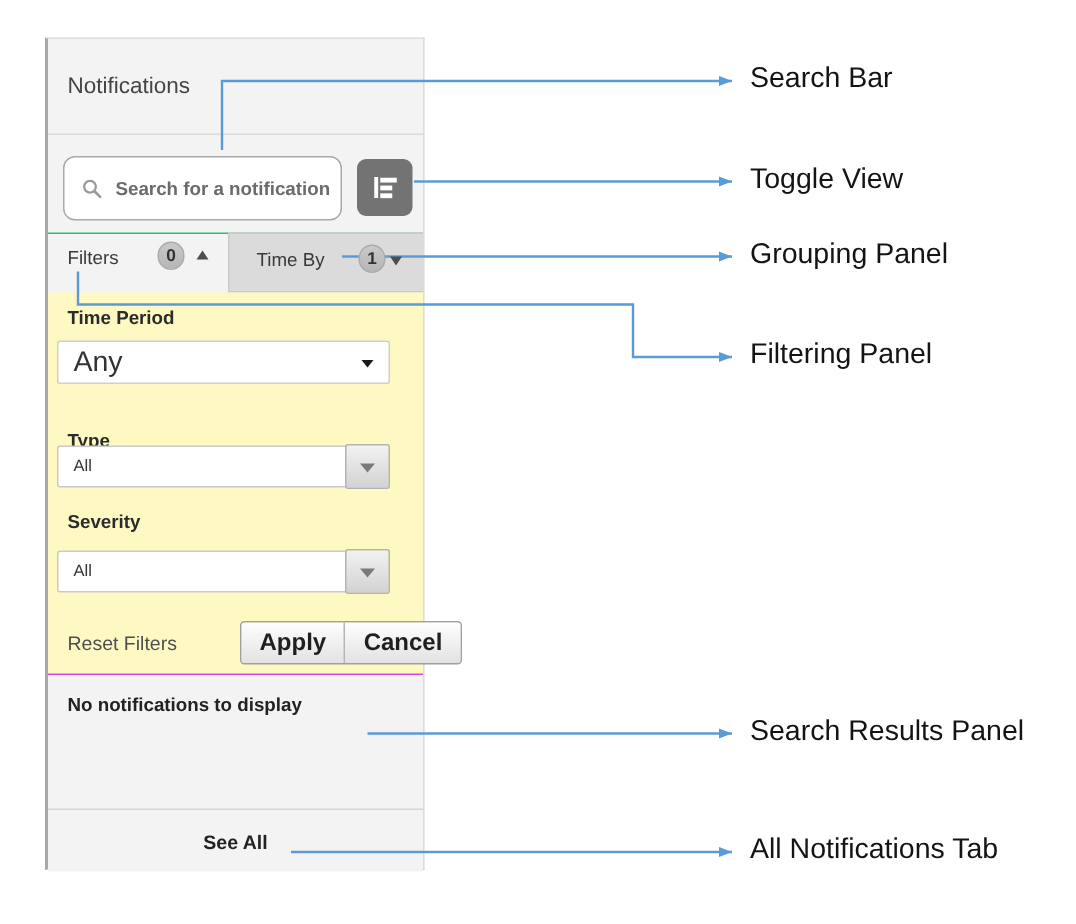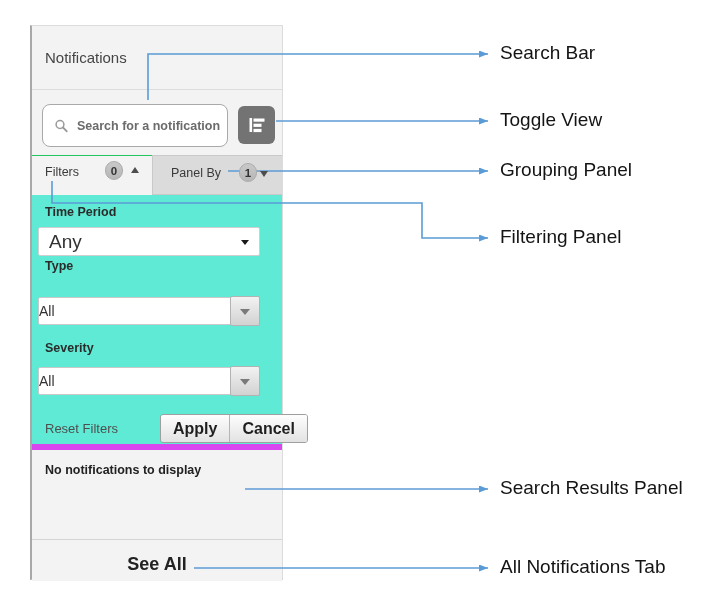--- a/index.html
+++ b/index.html
@@ -53,38 +53,38 @@
     font-size:11.5px; font-weight:bold; color:#333;
     display:flex; align-items:center; justify-content:center;
   }
   .badge-filters { left:73px; top:9px; }
   .badge-groupby { left:86px; top:7px; }
   .caret { position:absolute; z-index:6; width:0; height:0;
     border-left:4.5px solid transparent; border-right:4.5px solid transparent; }
   .caret-up   { left:99px;  top:15px; border-bottom:6px solid #4d4d4d; }
   .caret-down { left:107px; top:15px; border-top:6px solid #4d4d4d; }
 
-  .form { top:169px; height:255px; background:#5eead4; border-bottom:6px solid #d946ef; }
+  .form { top:169px; height:255px; background:#fef9c3; border-bottom:1px solid #d946ef; }
   .f-label { position:absolute; left:13px; font-size:12.5px; font-weight:bold; color:#2b2b2b; }
-  .f-label-1 { top:10px; } .f-label-2 { top:64px; } .f-label-3 { top:146px; }
+  .f-label-1 { top:10px; } .f-label-2 { top:92px; } .f-label-3 { top:146px; }
   .select {
     position:absolute; left:6px; width:222px; height:29px;
     background:#fff; border:1px solid #cfcfcf; border-radius:2px; cursor:pointer;
     display:flex; align-items:center; padding-left:10px; font-size:19px; color:#333;
   }
   .select-native { top:32px; }
   .sel-caret { position:absolute; right:10px; top:12px; width:0; height:0;
     border-left:4.5px solid transparent; border-right:4.5px solid transparent;
     border-top:5.5px solid #1a1a1a; }
   .combo { position:absolute; left:6px; width:222px; height:30px; }
   .combo-1 { top:101px; } .combo-2 { top:171px; }
   .combo-input {
     position:absolute; left:0; top:1px; width:193px; height:28px;
     background:#fff; border:1px solid #c9c9c9; border-radius:2px 0 0 2px;
-    display:flex; align-items:center; font-size:14px; color:#333;
+    display:flex; align-items:center; padding-left:10px; font-size:11px; color:#333;
   }
   .combo-btn {
     position:absolute; left:192px; top:0; width:30px; height:30px;
     background:linear-gradient(#f2f2f2,#d2d2d2); border:1px solid #b3b3b3;
     border-radius:2px; cursor:pointer;
   }
   .combo-btn .tri { position:absolute; left:9px; top:12px; width:0; height:0;
     border-left:5px solid transparent; border-right:5px solid transparent;
     border-top:6px solid #7a7a7a; }
   .reset-link { position:absolute; left:13px; top:219px; height:29px; line-height:29px;
@@ -96,21 +96,21 @@
     background:linear-gradient(#fefefe,#e2e2e2);
     font-family:"Liberation Sans", sans-serif; font-size:16px; font-weight:bold; color:#1f1f1f;
   }
   .btn-cancel { border-left:1px solid #b5b5b5 !important; }
 
   .results { top:424px; height:90px; background:#f3f3f3; border-bottom:1px solid #d4d4d4; }
   .results-msg { position:absolute; left:13px; top:13px; font-size:12.5px; font-weight:bold; color:#222; }
 
   .footer { top:514px; height:41px; background:#f3f3f3; }
   .see-all { position:absolute; left:0; width:250px; top:14px; text-align:center;
-    font-size:18px; font-weight:bold; color:#222; cursor:pointer; }
+    font-size:13px; font-weight:bold; color:#222; cursor:pointer; }
 
   
   .annot-svg { position:absolute; left:0; top:0; z-index:5; pointer-events:none; }
   .annot-label { position:absolute; left:500px; transform:translateY(-54%);
     font-size:19px; color:#141414; white-space:nowrap; }
 </style>
 </head>
 <body>
 
 <div id="canvas">
@@ -139,21 +139,21 @@
       </button>
     </section>
 
     <section class="tabsrow">
       <div class="tab-filters">
         <span class="tab-filters-label">Filters</span>
         <span class="badge badge-filters">0</span>
         <span class="caret caret-up"></span>
       </div>
       <div class="tab-groupby">
-        <span class="tab-groupby-label">Panel By</span>
+        <span class="tab-groupby-label">Time By</span>
         <span class="badge badge-groupby">1</span>
         <span class="caret caret-down"></span>
       </div>
     </section>
 
     <section class="form">
       <div class="f-label f-label-1">Time Period</div>
       <div class="select select-native">
         <span>Any</span>
         <span class="sel-caret"></span>

